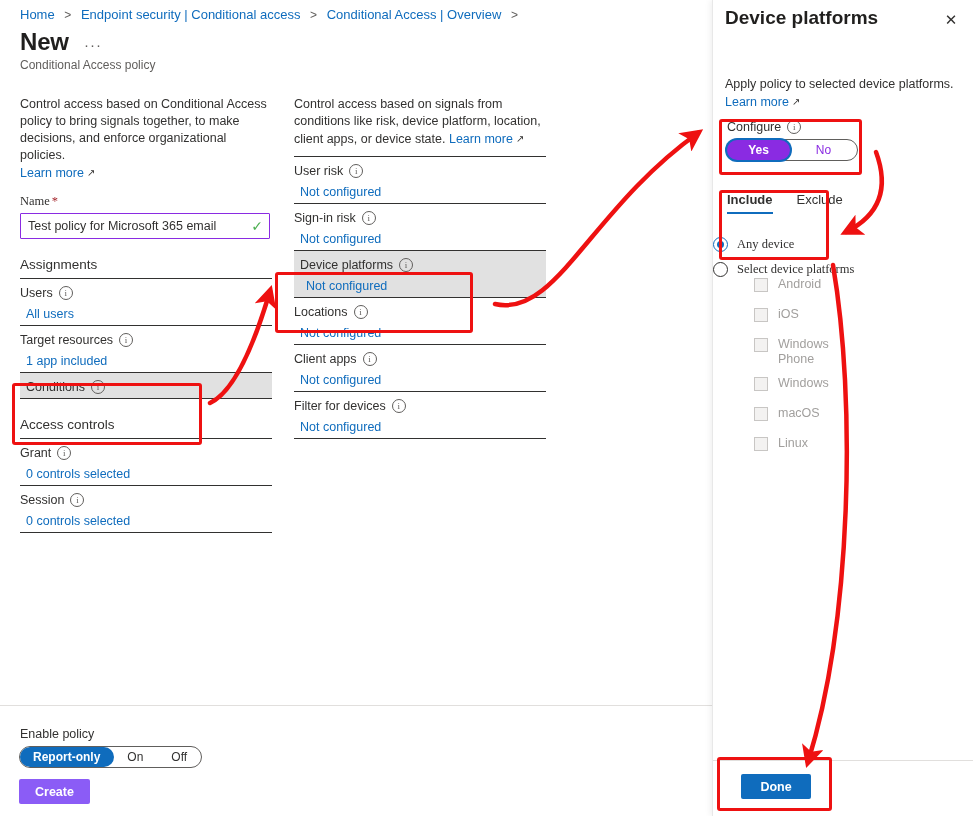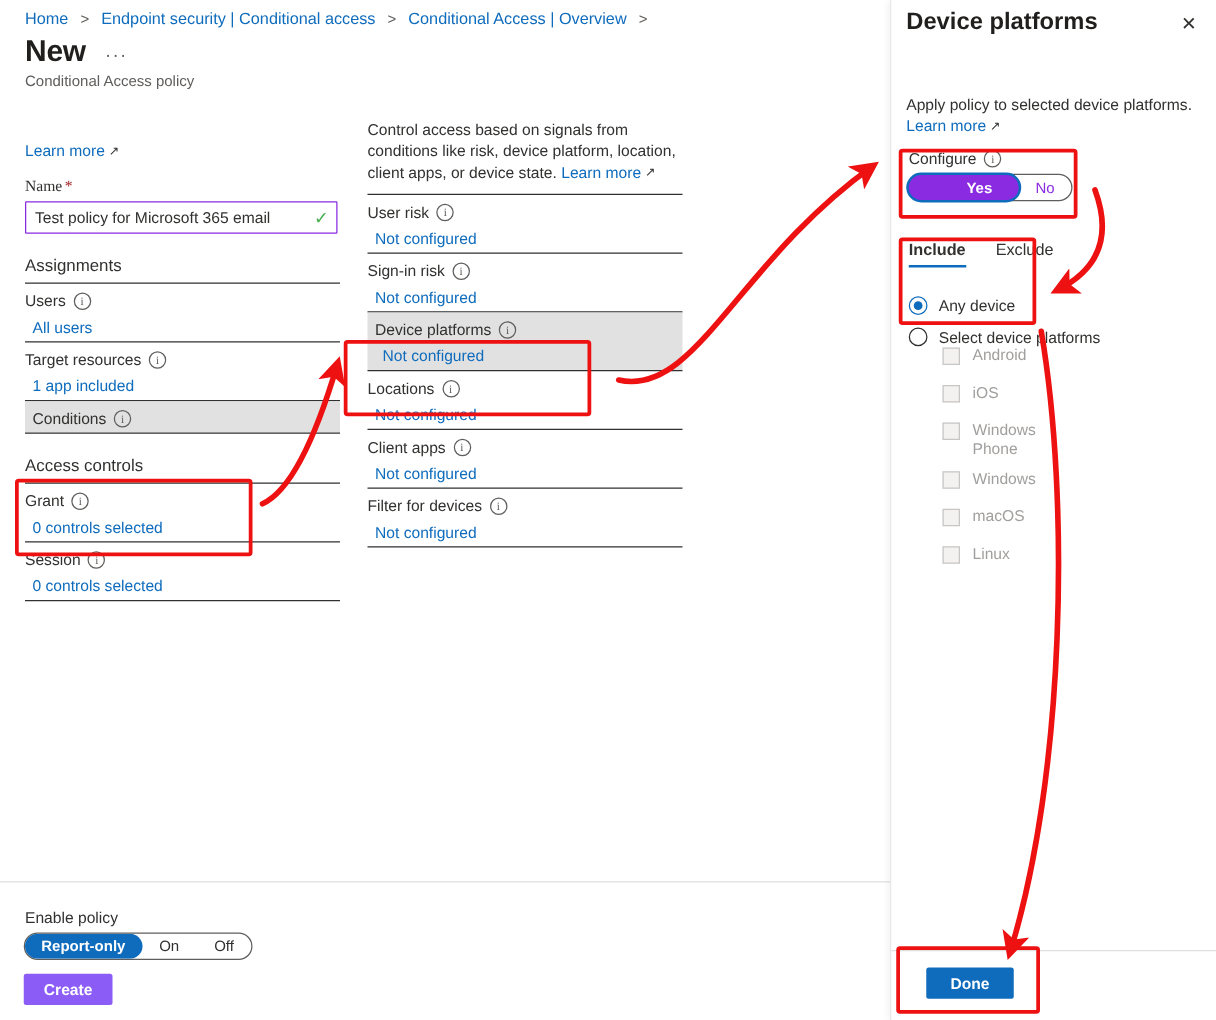--- a/index.html
+++ b/index.html
@@ -83,29 +83,29 @@
   .panel-desc{position:absolute;left:12px;top:76px;width:230px;font-size:12.5px;line-height:17px;color:#323130;}
 
   .cfg-label{position:absolute;left:14px;top:120px;font-size:12.5px;color:#323130;display:flex;align-items:center;gap:6px;}
   .cfg-toggle{
     position:absolute;left:14px;top:139px;height:22px;width:131px;box-sizing:border-box;
     border:1px solid #605e5c;border-radius:11px;background:#fff;display:flex;align-items:center;
   }
   .cfg-yes{
     margin-left:-1px;height:20px;line-height:20px;width:63px;text-align:center;
     background:#8a2be2;color:#fff;font-size:12px;font-weight:600;border-radius:11px;
-    box-shadow:0 0 0 2px #0f6cbd;cursor:pointer;padding-left:25px;
+    box-shadow:0 0 0 2px #0f6cbd;cursor:pointer;
   }
   .cfg-no{flex:1;text-align:center;font-size:12px;color:#8a2be2;cursor:pointer;}
 
   .tabs{position:absolute;left:14px;top:192px;display:flex;gap:24px;}
   .tab{font-size:13px;color:#323130;padding-bottom:5px;cursor:pointer;}
   .tab.active{font-weight:600;border-bottom:2px solid #0f6cbd;text-align:center;}
 
-  .radio-list{position:absolute;left:14px;top:232px;}
+  .radio-list{position:absolute;left:0;top:232px;font-family:Liberation Serif, serif;}
   .radio-row{display:flex;align-items:center;gap:9px;height:25px;cursor:pointer;}
   .radio{width:15px;height:15px;border-radius:50%;border:1px solid #323130;box-sizing:border-box;background:#fff;position:relative;flex:none;}
   .radio.sel{border:1px solid #0f6cbd;}
   .radio.sel:after{content:"";position:absolute;left:3px;top:3px;width:7px;height:7px;border-radius:50%;background:#0f6cbd;}
   .radio-label{font-size:12.5px;color:#323130;}
 
   .cb-list{position:absolute;left:41px;top:277px;}
   .cb-row{display:flex;align-items:flex-start;gap:10px;min-height:21px;margin-bottom:9px;}
   .cb{width:14px;height:14px;box-sizing:border-box;border:1px solid #c8c6c4;background:#f3f2f1;flex:none;margin-top:1px;}
   .cb-label{font-size:12.5px;color:#a19f9d;line-height:15px;max-width:64px;}
@@ -136,21 +136,21 @@
       <a>Conditional Access | Overview</a>
       <span class="sep">&gt;</span>
     </div>
 
     <div class="page-title">New</div>
     <div class="page-ellipsis">···</div>
     <div class="page-sub">Conditional Access policy</div>
 
     <div class="col col-left">
       <p class="blurb">
-        <br>
+        <span>Control access based on Conditional Access policy to bring signals together, to make decisions, and enforce organizational policies.</span><br>
         <a class="lnk">Learn more</a><span class="ext">↗</span>
       </p>
 
       <div class="fld-label">
         <span>Name</span><span class="req">*</span>
       </div>
       <div class="name-wrap">
         <input class="name-input" value="Test policy for Microsoft 365 email" style="">
         <span class="name-check">✓</span>
       </div>

